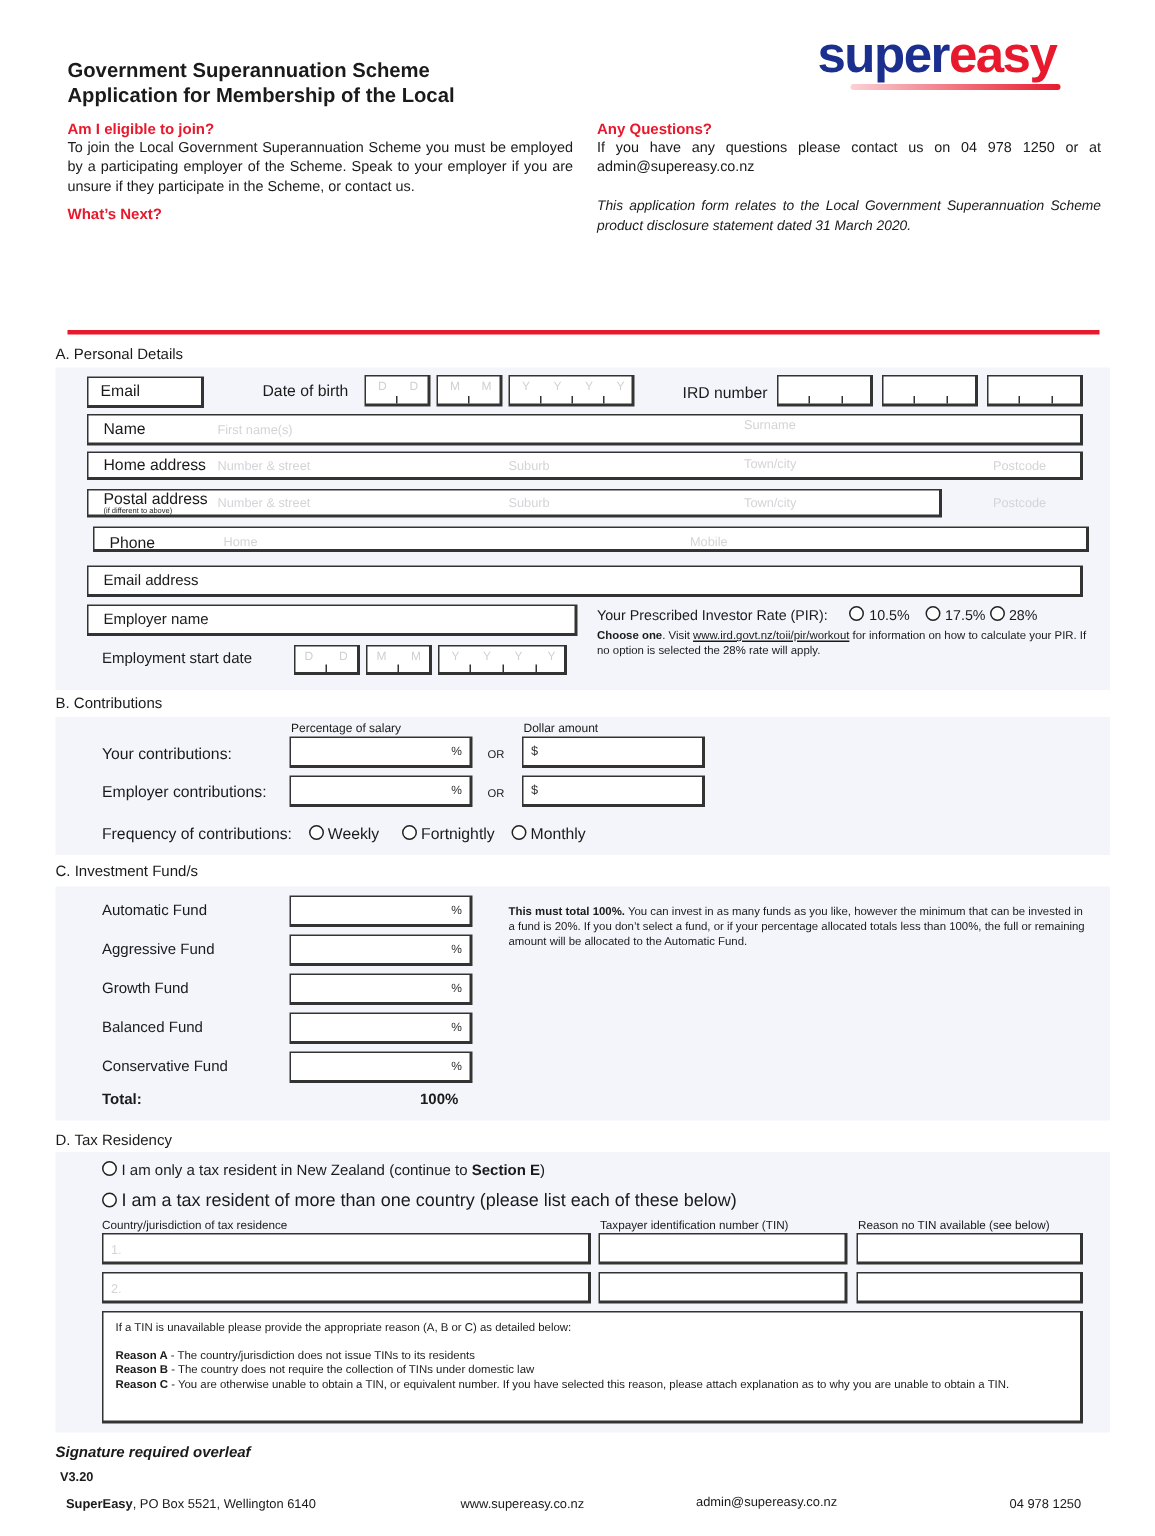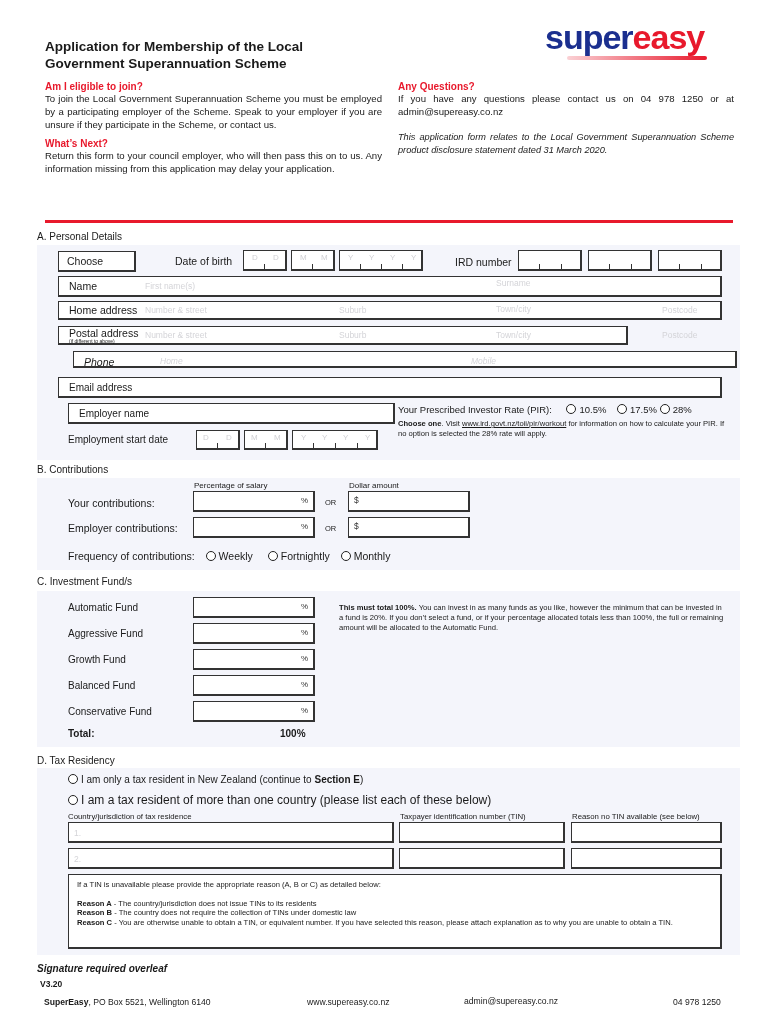--- a/index.html
+++ b/index.html
@@ -29,49 +29,48 @@
   .radio { display: inline-block; width: 10px; height: 10px; border: 1.3px solid #222; border-radius: 50%; vertical-align: -1px; margin-right: 3px; background: #fff; }
   .pct { position: absolute; right: 5px; top: 4px; font-size: 8px; color: #333; }
   .dollar { position: absolute; left: 5px; top: 3px; font-size: 8.5px; color: #333; }
   .footer { font-size: 8.6px; }
   a.link { color: #1a1a1a; text-decoration: underline; }
 </style>
 </head>
 <body>
 
 <div class="abs title">
+  <div>Government Superannuation Scheme</div>
   <div>Application for Membership of the Local</div>
-  <div>Government Superannuation Scheme</div>
 </div>
 
 <div class="abs logo">
   <span class="logo-text logo-super">super</span><span class="logo-text logo-easy">easy</span>
   <div class="logo-swoosh"></div>
 </div>
 
 <div class="abs" style="left:45px; top:81px; width:337px;">
   <div class="red-head">Am I eligible to join?</div>
   <div class="intro">To join the Local Government Superannuation Scheme you must be employed by a participating employer of the Scheme. Speak to your employer if you are unsure if they participate in the Scheme, or contact us.</div>
   <div class="red-head" style="margin-top:7px;">What’s Next?</div>
-  <div class="intro">Return this form to your council employer, who will then pass this on to us. Any information missing from this application may delay your application.</div>
 </div>
 
 <div class="abs" style="left:398px; top:81px; width:336px;">
   <div class="red-head">Any Questions?</div>
   <div class="intro">If you have any questions please contact us on 04 978 1250 or at admin@supereasy.co.nz</div>
   <div class="intro italic" style="margin-top:13px; font-size:9.2px;">This application form relates to the Local Government Superannuation Scheme product disclosure statement dated 31 March 2020.</div>
 </div>
 
 <div class="abs divider"></div>
 
 <div class="abs sec-head" style="left:37px; top:231px;">A. Personal Details</div>
 <div class="abs panel" style="left:37px; top:245px; width:703px; height:215px;"></div>
 
 <div class="field" style="left:58px; top:251px; width:78px; height:21px;">
-  <span class="field-label" style="left:8px; top:3px;">Choose</span>
+  <span class="field-label" style="left:8px; top:3px;">Email</span>
 </div>
 
 <span class="label" style="left:175px; top:255px; font-size:10.5px;">Date of birth</span>
 <div class="seg" style="left:243px; top:250px; width:44px; height:21px;">
   <span class="seg-ph" style="left:8px;">D</span>
   <span class="tick" style="left:20px;"></span>
   <span class="seg-ph" style="left:29px;">D</span>
 </div>
 <div class="seg" style="left:291px; top:250px; width:44px; height:21px;">
   <span class="seg-ph" style="left:8px;">M</span>
@@ -118,31 +117,31 @@
 
 <div class="field" style="left:58px; top:326px; width:570px; height:19px;">
   <span class="field-label" style="left:10px; top:0px;">Postal address</span>
   <span class="field-label" style="left:10px; top:11px; font-size:5px;">(if different to above)</span>
   <span class="ph" style="left:86px; top:3px;">Number &amp; street</span>
   <span class="ph" style="left:280px; top:3px;">Suburb</span>
   <span class="ph" style="left:437px; top:3px;">Town/city</span>
   <span class="ph" style="left:603px; top:3px;">Postcode</span>
 </div>
 
-<div class="field" style="left:73px; top:351px; width:664px; height:17px;font-style:italic;">
+<div class="field" style="left:62px; top:351px; width:664px; height:17px;">
   <span class="field-label" style="left:10px; top:4px;">Phone</span>
   <span class="ph" style="left:86px; top:4px;">Home</span>
   <span class="ph" style="left:397px; top:4px;">Mobile</span>
 </div>
 
 <div class="field" style="left:58px; top:377px; width:664px; height:21px;">
   <span class="field-label" style="left:10px; top:4px; font-size:10px;">Email address</span>
 </div>
 
-<div class="field" style="left:58px; top:403px; width:327px; height:21px;margin-left:10px;">
+<div class="field" style="left:58px; top:403px; width:327px; height:21px;">
   <span class="field-label" style="left:10px; top:4px; font-size:10px;">Employer name</span>
 </div>
 
 <span class="label" style="left:68px; top:434px;">Employment start date</span>
 <div class="seg" style="left:196px; top:430px; width:44px; height:20px;">
   <span class="seg-ph" style="left:6px;">D</span>
   <span class="tick" style="left:20px;"></span>
   <span class="seg-ph" style="left:29px;">D</span>
 </div>
 <div class="seg" style="left:244px; top:430px; width:44px; height:20px;">

